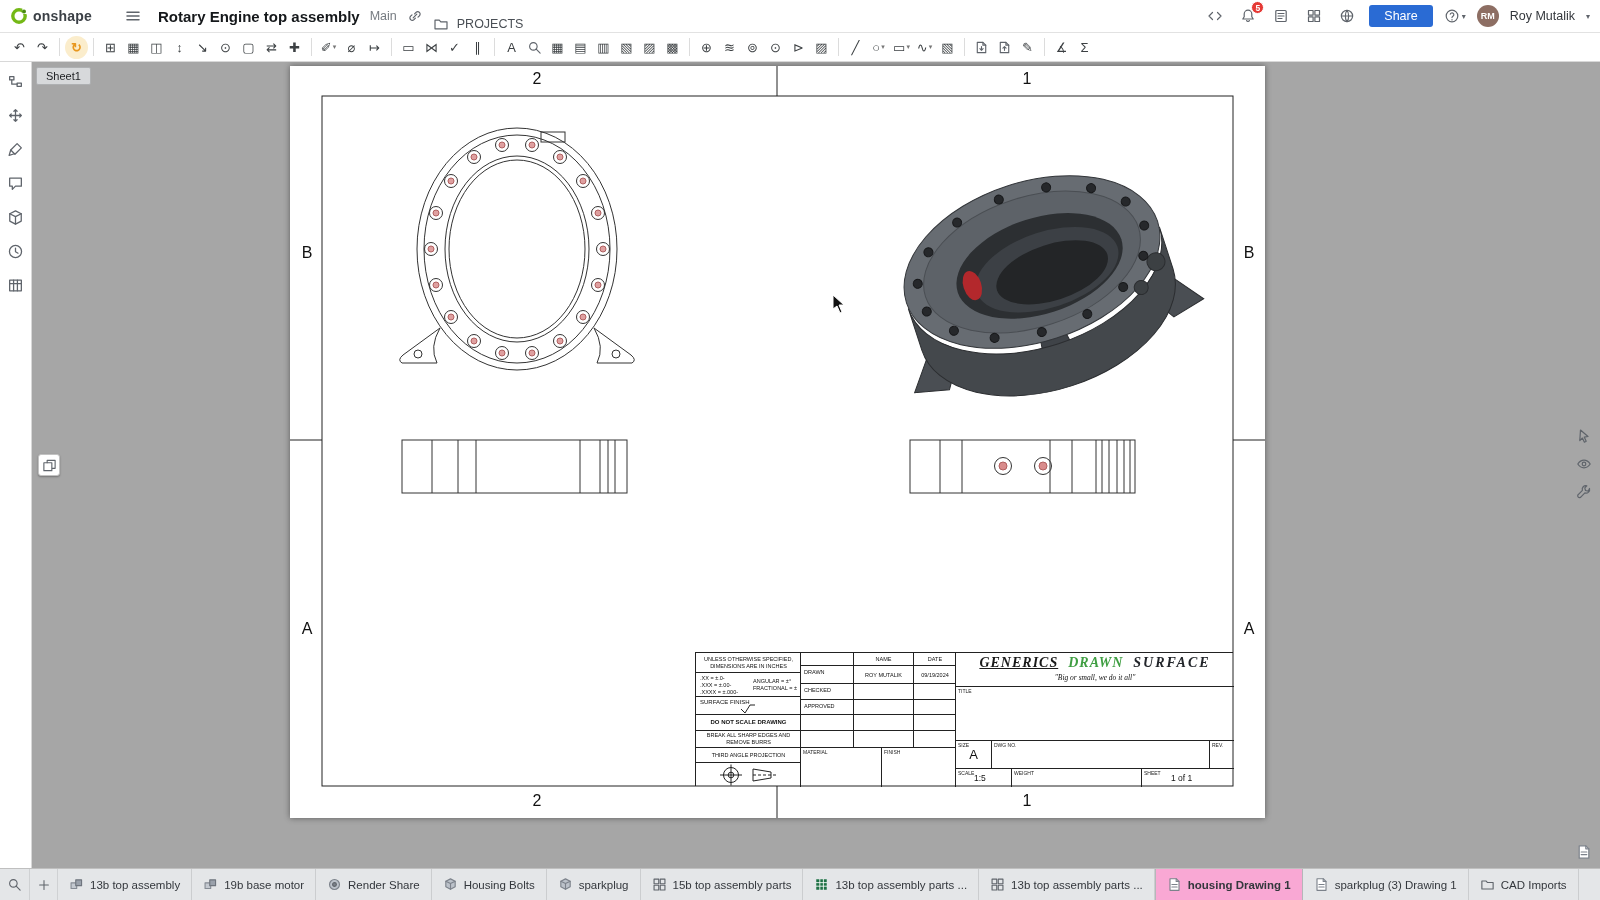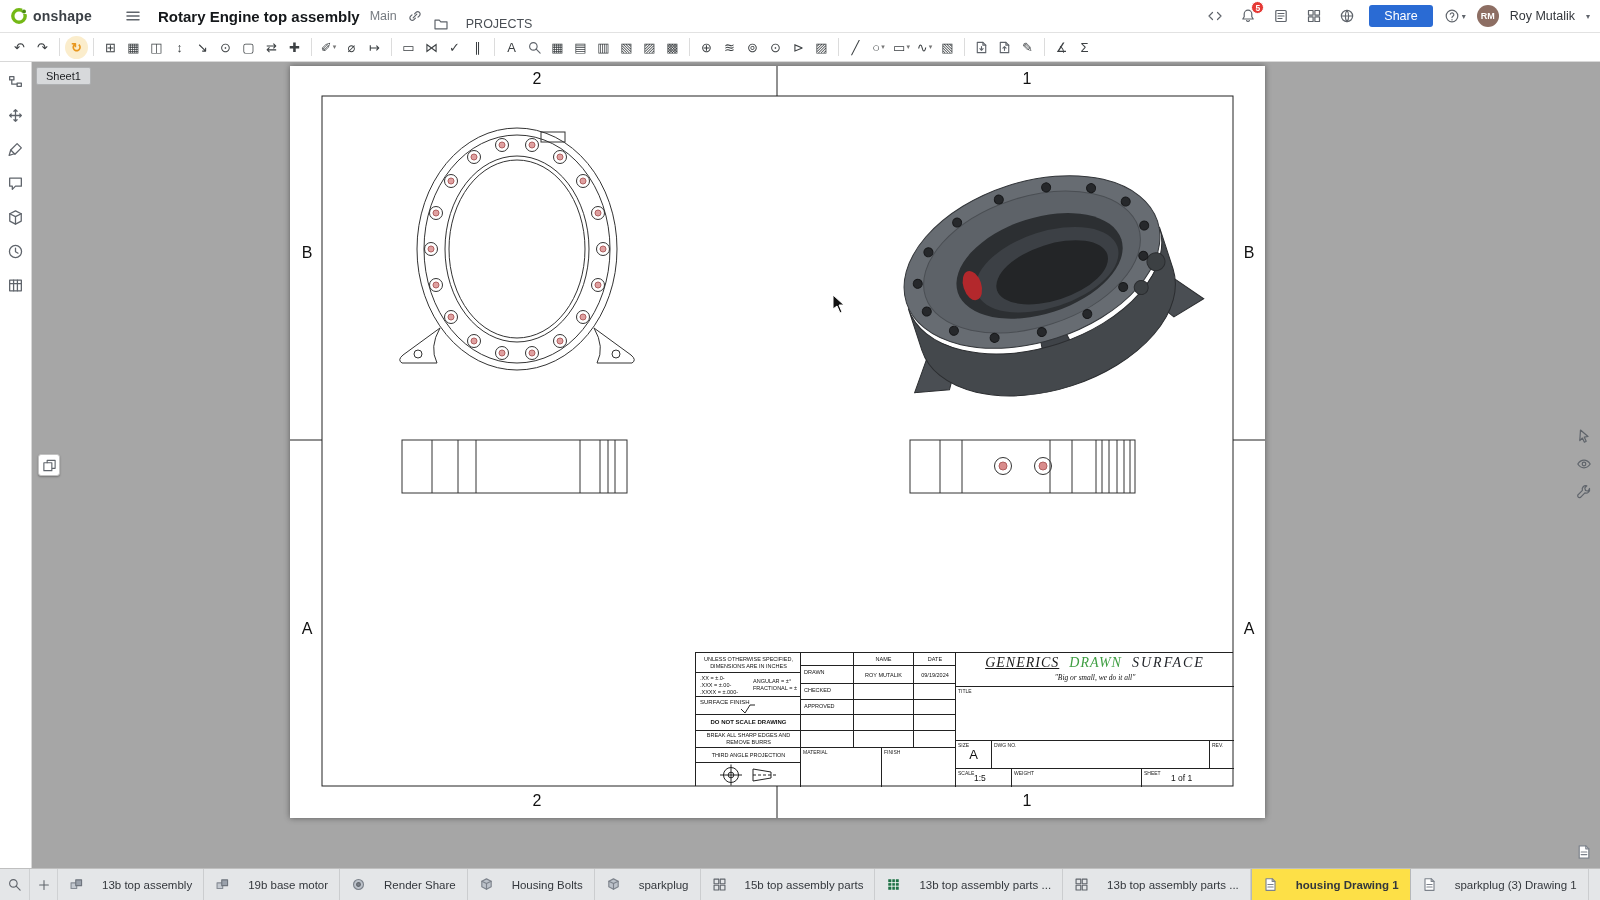--- a/index.html
+++ b/index.html
@@ -7,21 +7,21 @@
   
   #header { position:absolute; top:0; left:0; right:0; height:33px; background:#fff; border-bottom:1px solid #e2e2e2; display:flex; align-items:center; padding:0 10px; z-index:30; }
   .logo-wrap { display:flex; align-items:center; gap:5px; }
   .logo-mark { width:18px; height:18px; }
   .logo-text { font-size:14px; font-weight:bold; color:#3b4046; letter-spacing:.2px; }
   .menu-btn { margin-left:30px; width:22px; height:22px; display:flex; align-items:center; justify-content:center; cursor:pointer; }
   .doc-title { margin-left:14px; font-size:15px; font-weight:bold; color:#15181b; white-space:nowrap; }
   .branch { margin-left:10px; font-size:12.5px; color:#767b81; }
   .hdr-ic { width:16px; height:16px; display:inline-flex; }
   .link-ic { margin-left:10px; }
-  .proj { margin-left:10px; display:flex; align-items:center; gap:17px; font-size:12.5px; color:#4a4f55;margin-top:16px; }
+  .proj { margin-left:10px; display:flex; align-items:center; gap:8px; font-size:12.5px; color:#4a4f55;margin-top:16px; }
   #hdr-right { margin-left:auto; display:flex; align-items:center; gap:11px; }
   .hdr-btn { position:relative; width:22px; height:22px; display:flex; align-items:center; justify-content:center; cursor:pointer; }
   .badge { position:absolute; top:-4px; right:-5px; min-width:13px; height:13px; border-radius:7px; background:#e53935; border:1.5px solid #fff; color:#fff; font-size:8.5px; font-weight:bold; display:flex; align-items:center; justify-content:center; padding:0 2px; }
   .share-btn { background:#2a6bd4; color:#fff; font-size:12.5px; padding:4px 15px; border:none; border-radius:3px; cursor:pointer; }
   .help-wrap { display:flex; align-items:center; gap:2px; }
   .caret { font-size:8px; color:#5f646b; }
   .avatar { width:22px; height:22px; border-radius:50%; background:#8d6e63; color:#fff; font-size:9px; display:flex; align-items:center; justify-content:center; font-weight:bold; }
   .user-name { font-size:12.5px; color:#33373c; }
   
   #toolbar { position:absolute; top:33px; left:0; right:0; height:29px; background:#fff; border-bottom:1px solid #d8d8d8; display:flex; align-items:center; padding:0 8px; z-index:29; }
@@ -41,31 +41,31 @@
   .float-btn { position:absolute; width:22px; height:22px; background:#fff; border:1px solid #c2c2c2; border-radius:3px; display:flex; align-items:center; justify-content:center; box-shadow:0 1px 2px rgba(0,0,0,.3); cursor:pointer; z-index:6; }
   .rt-btn { position:absolute; right:4px; width:24px; height:24px; display:flex; align-items:center; justify-content:center; cursor:pointer; z-index:6; }
   #cursor { position:absolute; left:800px; top:232px; z-index:10; pointer-events:none; }
   
   #titleblock { position:absolute; left:405px; top:586px; width:538px; height:134px; border-left:1px solid #222; border-top:1px solid #222; color:#111; }
   .tb-cell { position:absolute; border-color:#222 !important; }
   .b-b { border-bottom:1px solid #222; } .b-r { border-right:1px solid #222; }
   .tiny { font-size:5.5px; line-height:1.25; } .tiny6 { font-size:6px; line-height:1.25; }
   .cen { display:flex; align-items:center; justify-content:center; text-align:center; }
   .lbl { position:absolute; top:1px; left:2px; font-size:5px; color:#222; }
-  .company { font-family:"Liberation Serif",serif; font-style:italic; font-size:14px; display:flex; justify-content:center; align-items:center; gap:10px; height:20px; }
+  .company { font-family:"Liberation Serif",serif; font-style:italic; font-size:14px; display:flex; justify-content:center; align-items:center; gap:10px; height:20px;font-weight:bold; }
   .company .c1 { text-decoration:underline; letter-spacing:1px; color:#1a1a1a; }
   .company .c2 { color:#3f9e42; letter-spacing:1px; }
   .company .c3 { color:#22252a; letter-spacing:2px; }
   .tagline { font-family:"Liberation Serif",serif; font-style:italic; font-size:7.5px; text-align:center; }
   
   #tabbar { position:absolute; left:0; right:0; bottom:0; height:32px; background:#e4e6e8; border-top:1px solid #bfbfbf; display:flex; align-items:stretch; z-index:30; }
   .tab-ctl { width:30px; display:flex; align-items:center; justify-content:center; border-right:1px solid #cfd1d3; cursor:pointer; flex:none; }
   #tabs { display:flex; align-items:stretch; overflow:hidden; }
-  .doc-tab { display:flex; align-items:center; gap:18px; padding:3px 11px; border-right:1px solid #cbcdcf; font-size:11.5px; color:#33373c; cursor:pointer; white-space:nowrap; }
-  .doc-tab.active { background:#fde047; font-weight:bold; border-right:1px solid #b5b7b9; border-left:1px solid #b5b7b9; }
+  .doc-tab { display:flex; align-items:center; gap:6px; padding:3px 11px; border-right:1px solid #cbcdcf; font-size:11.5px; color:#33373c; cursor:pointer; white-space:nowrap; }
+  .doc-tab.active { background:#f9a8d4; font-weight:bold; border-right:1px solid #b5b7b9; border-left:1px solid #b5b7b9; }
   .tab-ic { width:15px; height:15px; display:inline-flex; flex:none; }
   .ic { display:inline-flex; }
   .ic svg, .hdr-ic svg, .tab-ic svg { width:100%; height:100%; display:block; }
 </style>
 </head>
 <body>
 
 <div id="header">
   <div class="logo-wrap">
     <span class="logo-mark">

